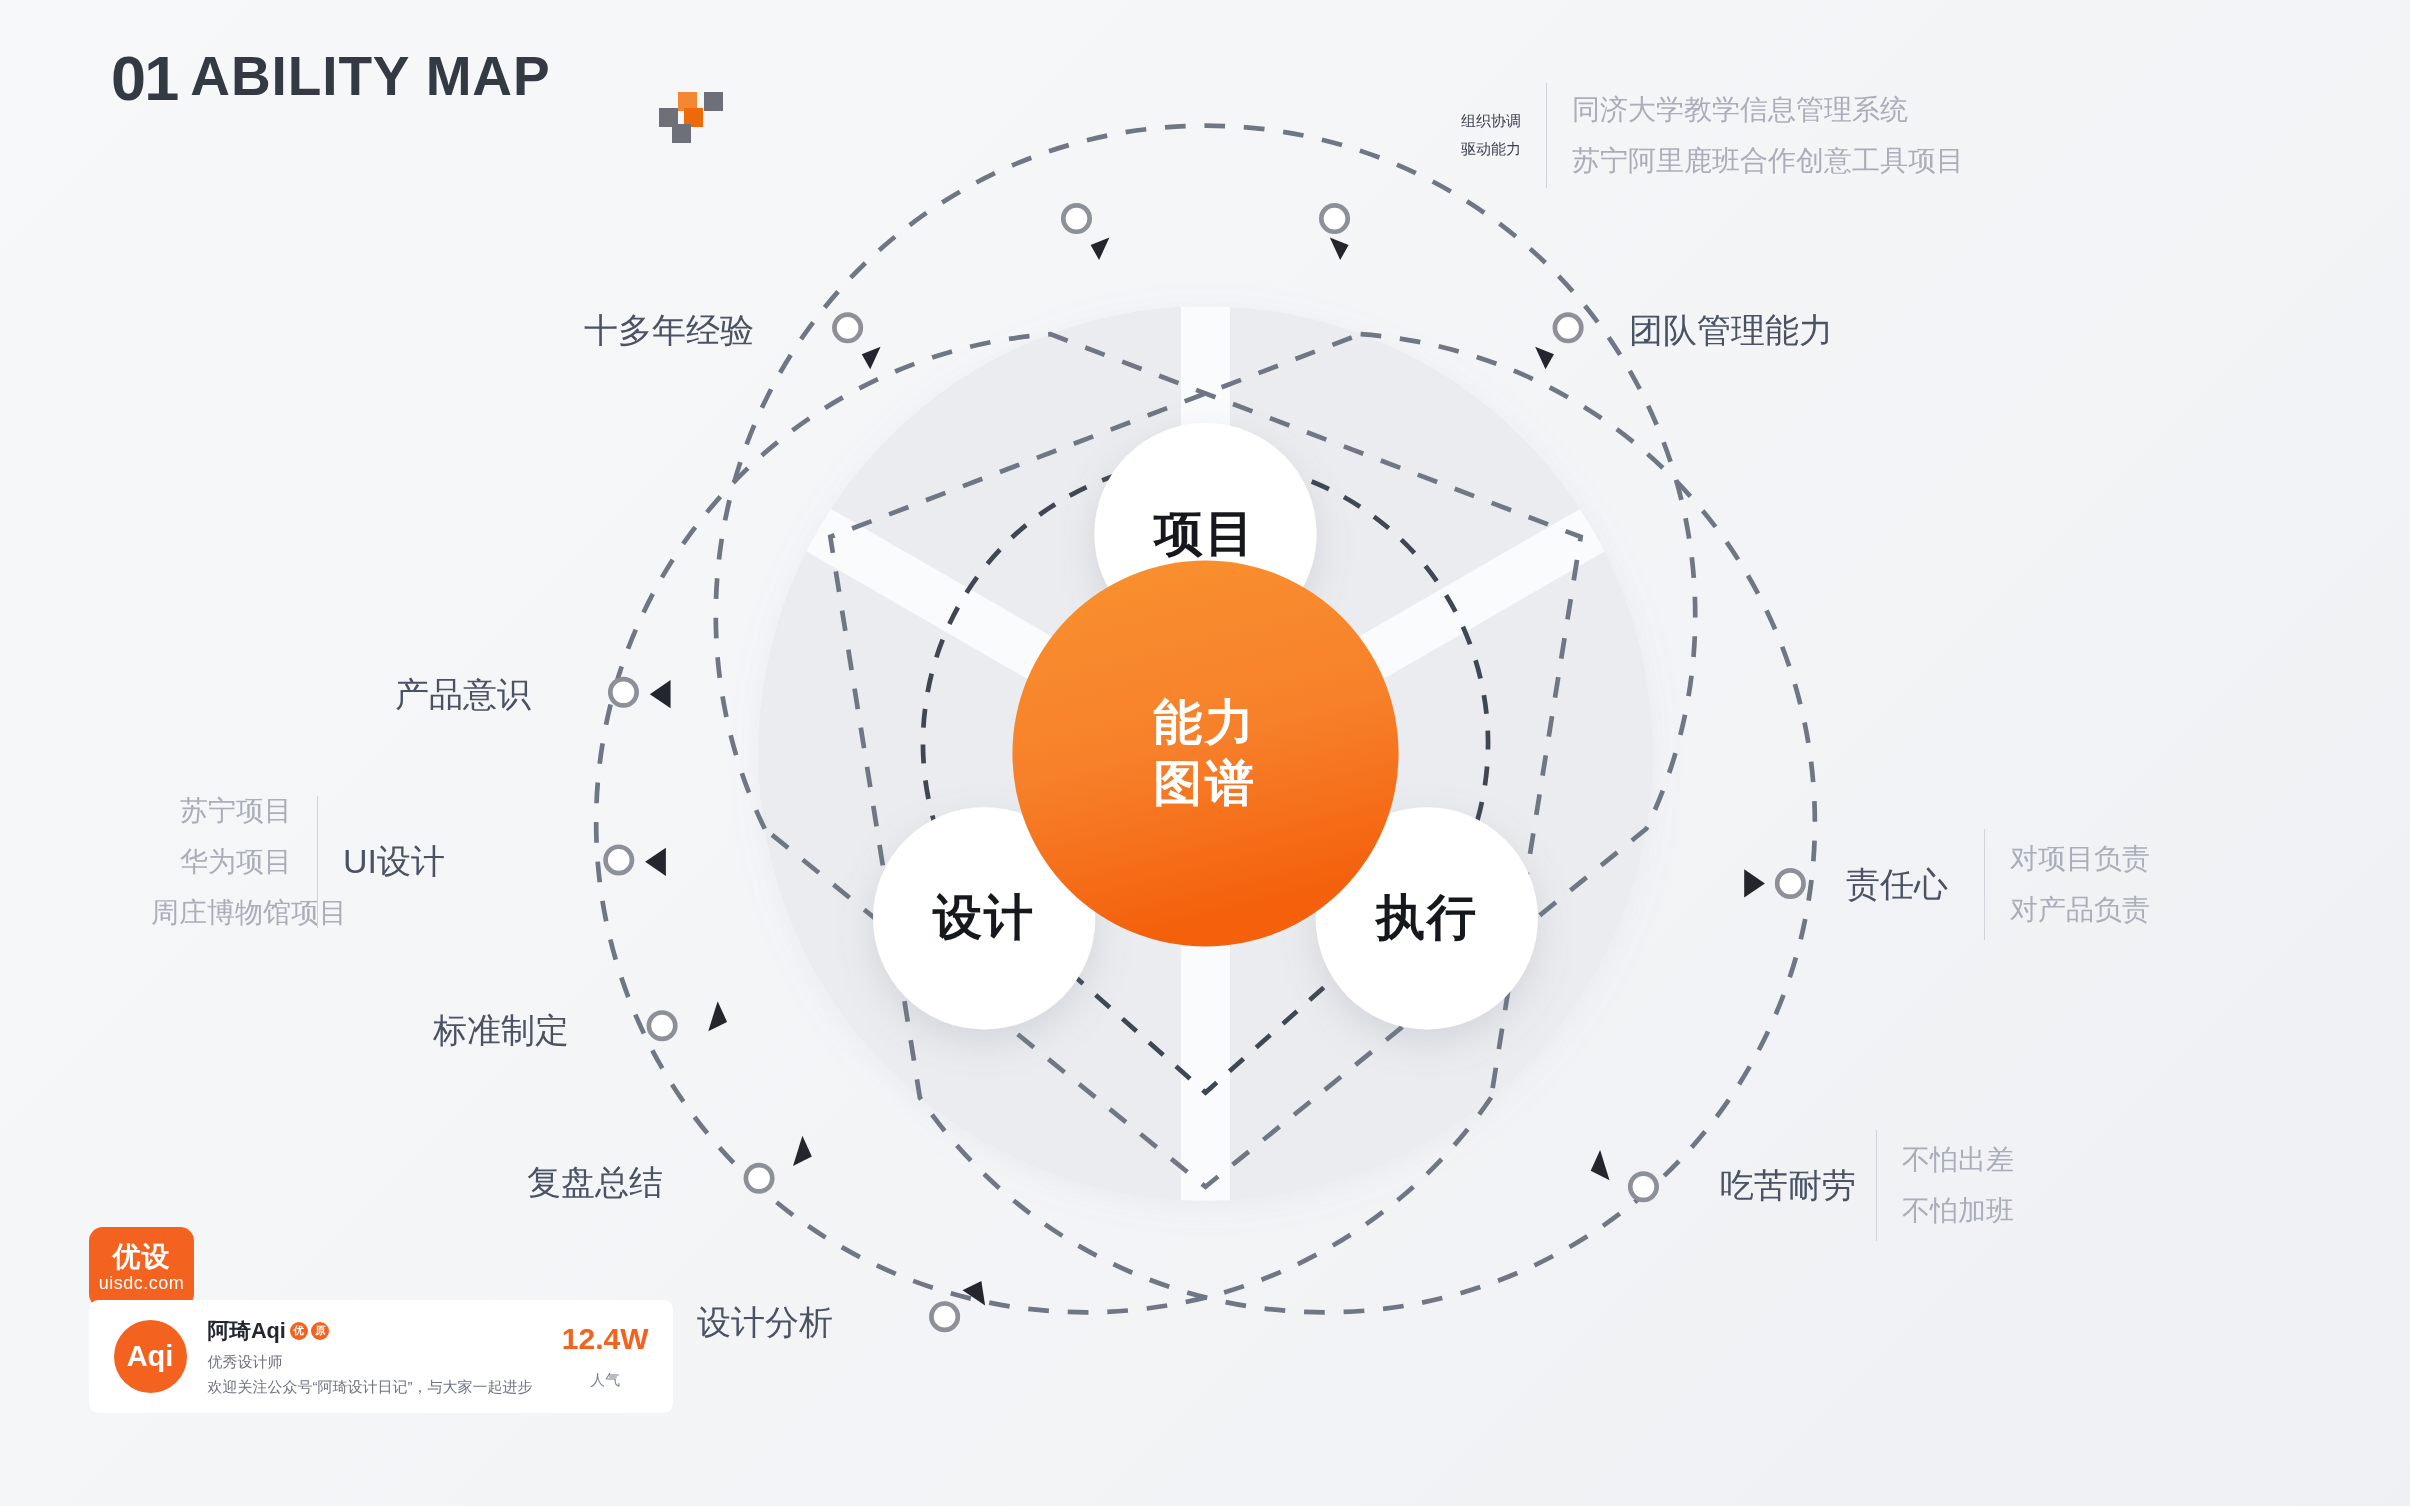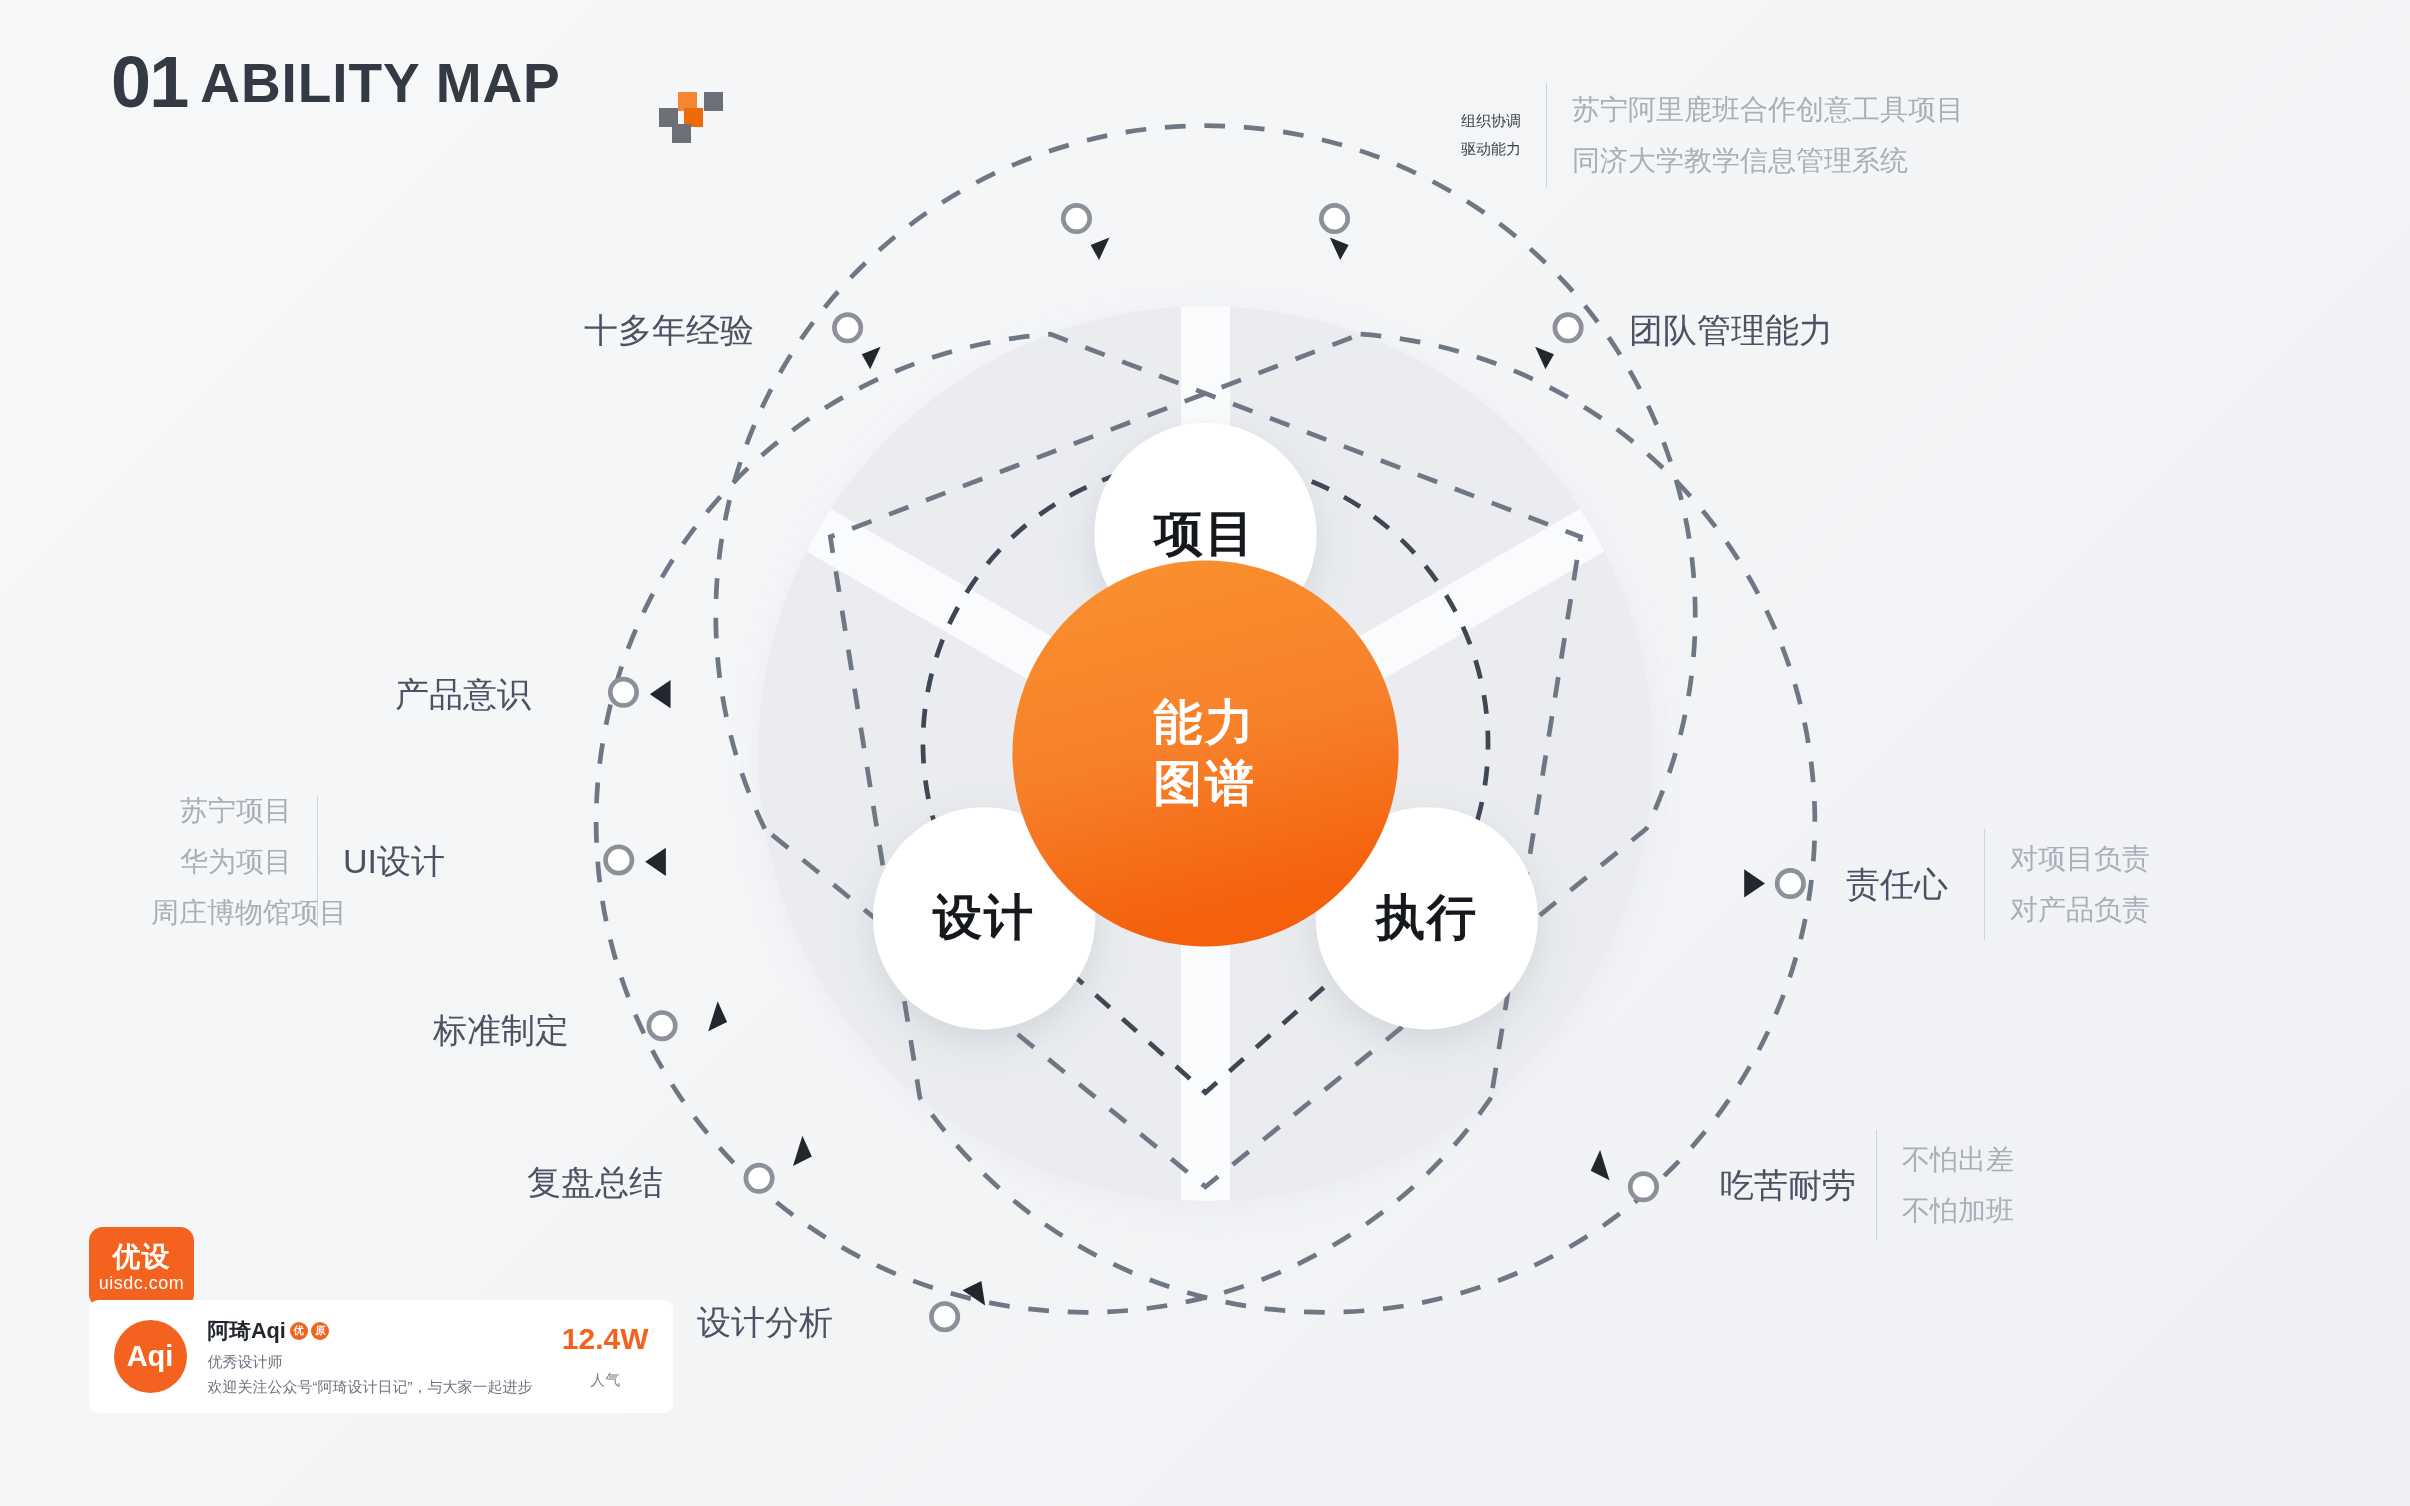--- a/index.html
+++ b/index.html
@@ -7,21 +7,21 @@
   body{
     width:2411px;height:1507px;overflow:hidden;
     background:linear-gradient(135deg,#f7f8fa 0%,#f4f5f7 45%,#eef0f3 100%);
     font-family:"Liberation Sans","DejaVu Sans",sans-serif;
     color:#3c4250;position:relative;
   }
   .stage{position:absolute;inset:0;}
 
   
   #header{position:absolute;left:111px;top:49px;display:flex;align-items:flex-end;gap:0;}
-  #header .num{font-size:72px;font-weight:bold;letter-spacing:-1.9px;color:#343a44;line-height:.92;}
+  #header .num{font-size:63px;font-weight:bold;letter-spacing:-1.9px;color:#343a44;line-height:.92;}
   #header .word{font-size:55px;font-weight:bold;letter-spacing:0.9px;color:#343a44;line-height:1;margin-left:13px;margin-bottom:3.8px;}
   #deco{position:absolute;left:659px;top:83px;width:66px;height:58px;}
   #deco i{position:absolute;width:19px;height:19px;display:block;}
 
   
   #canvas{position:absolute;left:0;top:0;width:2411px;height:1507px;}
 
   
   .lbl{position:absolute;color:#4a5263;font-size:34px;line-height:1.45;white-space:nowrap;}
   .sub{color:#a9aeb9;font-size:28px;line-height:1.5;white-space:nowrap;}
@@ -189,22 +189,22 @@
   </div>
 
 
   <div class="rowbox" style="left:1347px;top:83px;height:105px;">
     <div class="stack big" style="text-align:right;width:174px;">
       <div>组织协调</div>
       <div>驱动能力</div>
     </div>
     <div class="vline"></div>
     <div class="stack">
+      <div class="sub">同济大学教学信息管理系统</div>
       <div class="sub">苏宁阿里鹿班合作创意工具项目</div>
-      <div class="sub">同济大学教学信息管理系统</div>
     </div>
   </div>
 
   <div class="lbl" style="left:584px;top:306px;">十多年经验</div>
 
   <div class="lbl" style="left:1629px;top:306px;">团队管理能力</div>
 
   <div class="lbl" style="left:395px;top:670px;">产品意识</div>
 
   <div class="rowbox" style="left:151px;top:796px;height:132px;flex-direction:row;">

